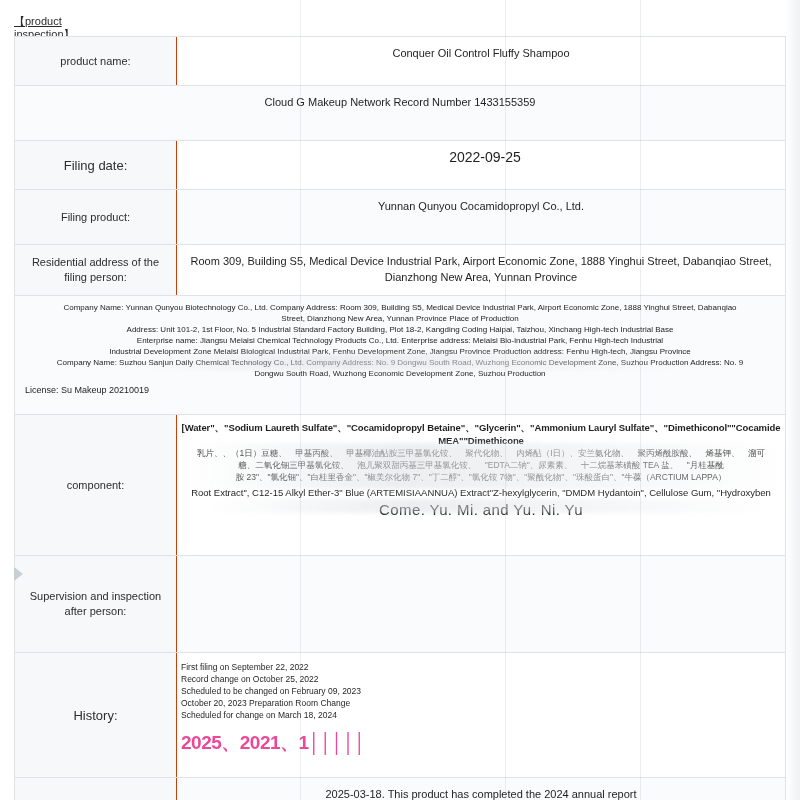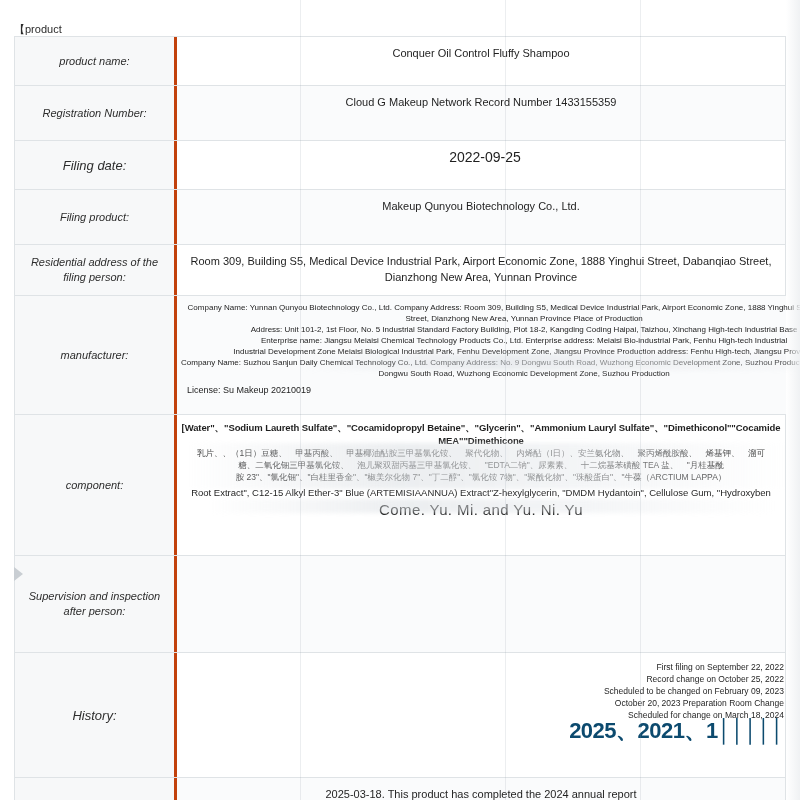--- a/index.html
+++ b/index.html
@@ -17,28 +17,29 @@
   }
   .page {
     position: relative;
     width: 800px;
     height: 800px;
     box-sizing: border-box;
   }
   .header-bar {
     position: absolute;
     left: 14px;
-    top: 20px;
+    top: 12px;
     width: 772px;
     height: 30px;
     font-size: 11px;
     color: #2b2b2b;
     line-height: 13px;
     padding-top: 3px;
     box-sizing: border-box;
+    text-decoration: underline;
   }
   .header-bar .h-line {
     display: block;
   }
   .table {
     position: absolute;
     left: 14px;
     top: 36px;
     width: 772px;
     border-top: 1px solid #dfe3e6;
@@ -50,32 +51,31 @@
     border-bottom: 1px solid #dfe3e6;
     background: #ffffff;
     position: relative;
   }
   .row.alt {
     background: #fafbfc;
   }
   .cell-label {
     width: 162px;
     min-width: 162px;
-    border-right: 3px solid #c2410c;
+    border-right: 1px solid #c2410c;
     background: #f7f8f9;
     font-size: 11px;
     color: #2d2d2d;
     text-align: center;
     display: flex;
     align-items: center;
     justify-content: center;
     padding: 6px 8px;
     box-sizing: border-box;
     line-height: 15px;
-    font-style: italic;
   }
   .cell-value {
     flex: 1;
     border-right: 1px solid #dfe3e6;
     font-size: 11px;
     color: #1f1f1f;
     padding: 8px 12px;
     box-sizing: border-box;
     line-height: 16px;
     text-align: center;
@@ -158,31 +158,31 @@
     font-size: 15px;
     margin-top: 4px;
     color: #111;
     letter-spacing: 0.4px;
   }
 
   .hist-block {
     position: relative;
     font-size: 8.5px;
     line-height: 12px;
-    text-align: right;
+    text-align: left;
     padding: 8px 1px 0 4px;
     box-sizing: border-box;
   }
   .hist-line { display: block; }
   .hist-overlay {
     display: block;
-    font-size: 22px;
+    font-size: 19px;
     font-weight: bold;
-    color: #0c4a6e;
-    margin-top: 4px;
+    color: #ec4899;
+    margin-top: 16px;
     letter-spacing: -0.5px;
   }
 
   
   .streak {
     position: absolute;
     top: 0;
     width: 1px;
     height: 100%;
     background: rgba(150,160,170,0.18);
@@ -226,41 +226,39 @@
   </div>
 
   <div class="table">
 
     <div class="row r-product">
       <div class="cell-label">product name:</div>
       <div class="cell-value">Conquer Oil Control Fluffy Shampoo</div>
     </div>
 
     <div class="row alt r-reg">
-      <div class="cell-label">Registration Number:</div>
       <div class="cell-value">Cloud G Makeup Network Record Number 1433155359</div>
     </div>
 
     <div class="row r-filing-date">
       <div class="cell-label lbl-big">Filing date:</div>
       <div class="cell-value big">2022-09-25</div>
     </div>
 
     <div class="row alt r-filing-person">
       <div class="cell-label">Filing product:</div>
-      <div class="cell-value">Makeup Qunyou Biotechnology Co., Ltd.</div>
+      <div class="cell-value">Yunnan Qunyou Cocamidopropyl Co., Ltd.</div>
     </div>
 
     <div class="row r-address">
       <div class="cell-label">Residential address of the filing person:</div>
       <div class="cell-value">Room 309, Building S5, Medical Device Industrial Park, Airport Economic Zone, 1888 Yinghui Street, Dabanqiao Street, Dianzhong New Area, Yunnan Province</div>
     </div>
 
     <div class="row alt r-manufacturer">
-      <div class="cell-label">manufacturer:</div>
       <div class="cell-value mfr-block">
         <span class="mfr-line">Company Name: Yunnan Qunyou Biotechnology Co., Ltd. Company Address: Room 309, Building S5, Medical Device Industrial Park, Airport Economic Zone, 1888 Yinghui Street, Dabanqiao</span>
         <span class="mfr-line sub">Street, Dianzhong New Area, Yunnan Province Place of Production</span>
         <span class="mfr-line">Address: Unit 101-2, 1st Floor, No. 5 Industrial Standard Factory Building, Plot 18-2, Kangding Coding Haipai, Taizhou, Xinchang High-tech Industrial Base</span>
         <span class="mfr-line">Enterprise name: Jiangsu Meiaisi Chemical Technology Products Co., Ltd. Enterprise address: Meiaisi Bio-industrial Park, Fenhu High-tech Industrial</span>
         <span class="mfr-line">Industrial Development Zone Meiaisi Biological Industrial Park, Fenhu Development Zone, Jiangsu Province Production address: Fenhu High-tech, Jiangsu Province</span>
         <span class="mfr-line">Company Name: Suzhou Sanjun Daily Chemical Technology Co., Ltd. Company Address: No. 9 Dongwu South Road, Wuzhong Economic Development Zone, Suzhou Production Address: No. 9</span>
         <span class="mfr-line">Dongwu South Road, Wuzhong Economic Development Zone, Suzhou Production</span>
         <span class="mfr-license">License: Su Makeup 20210019</span>
         <div class="smudge" style="left:120px; top:58px; width:560px; height:16px;"></div>

